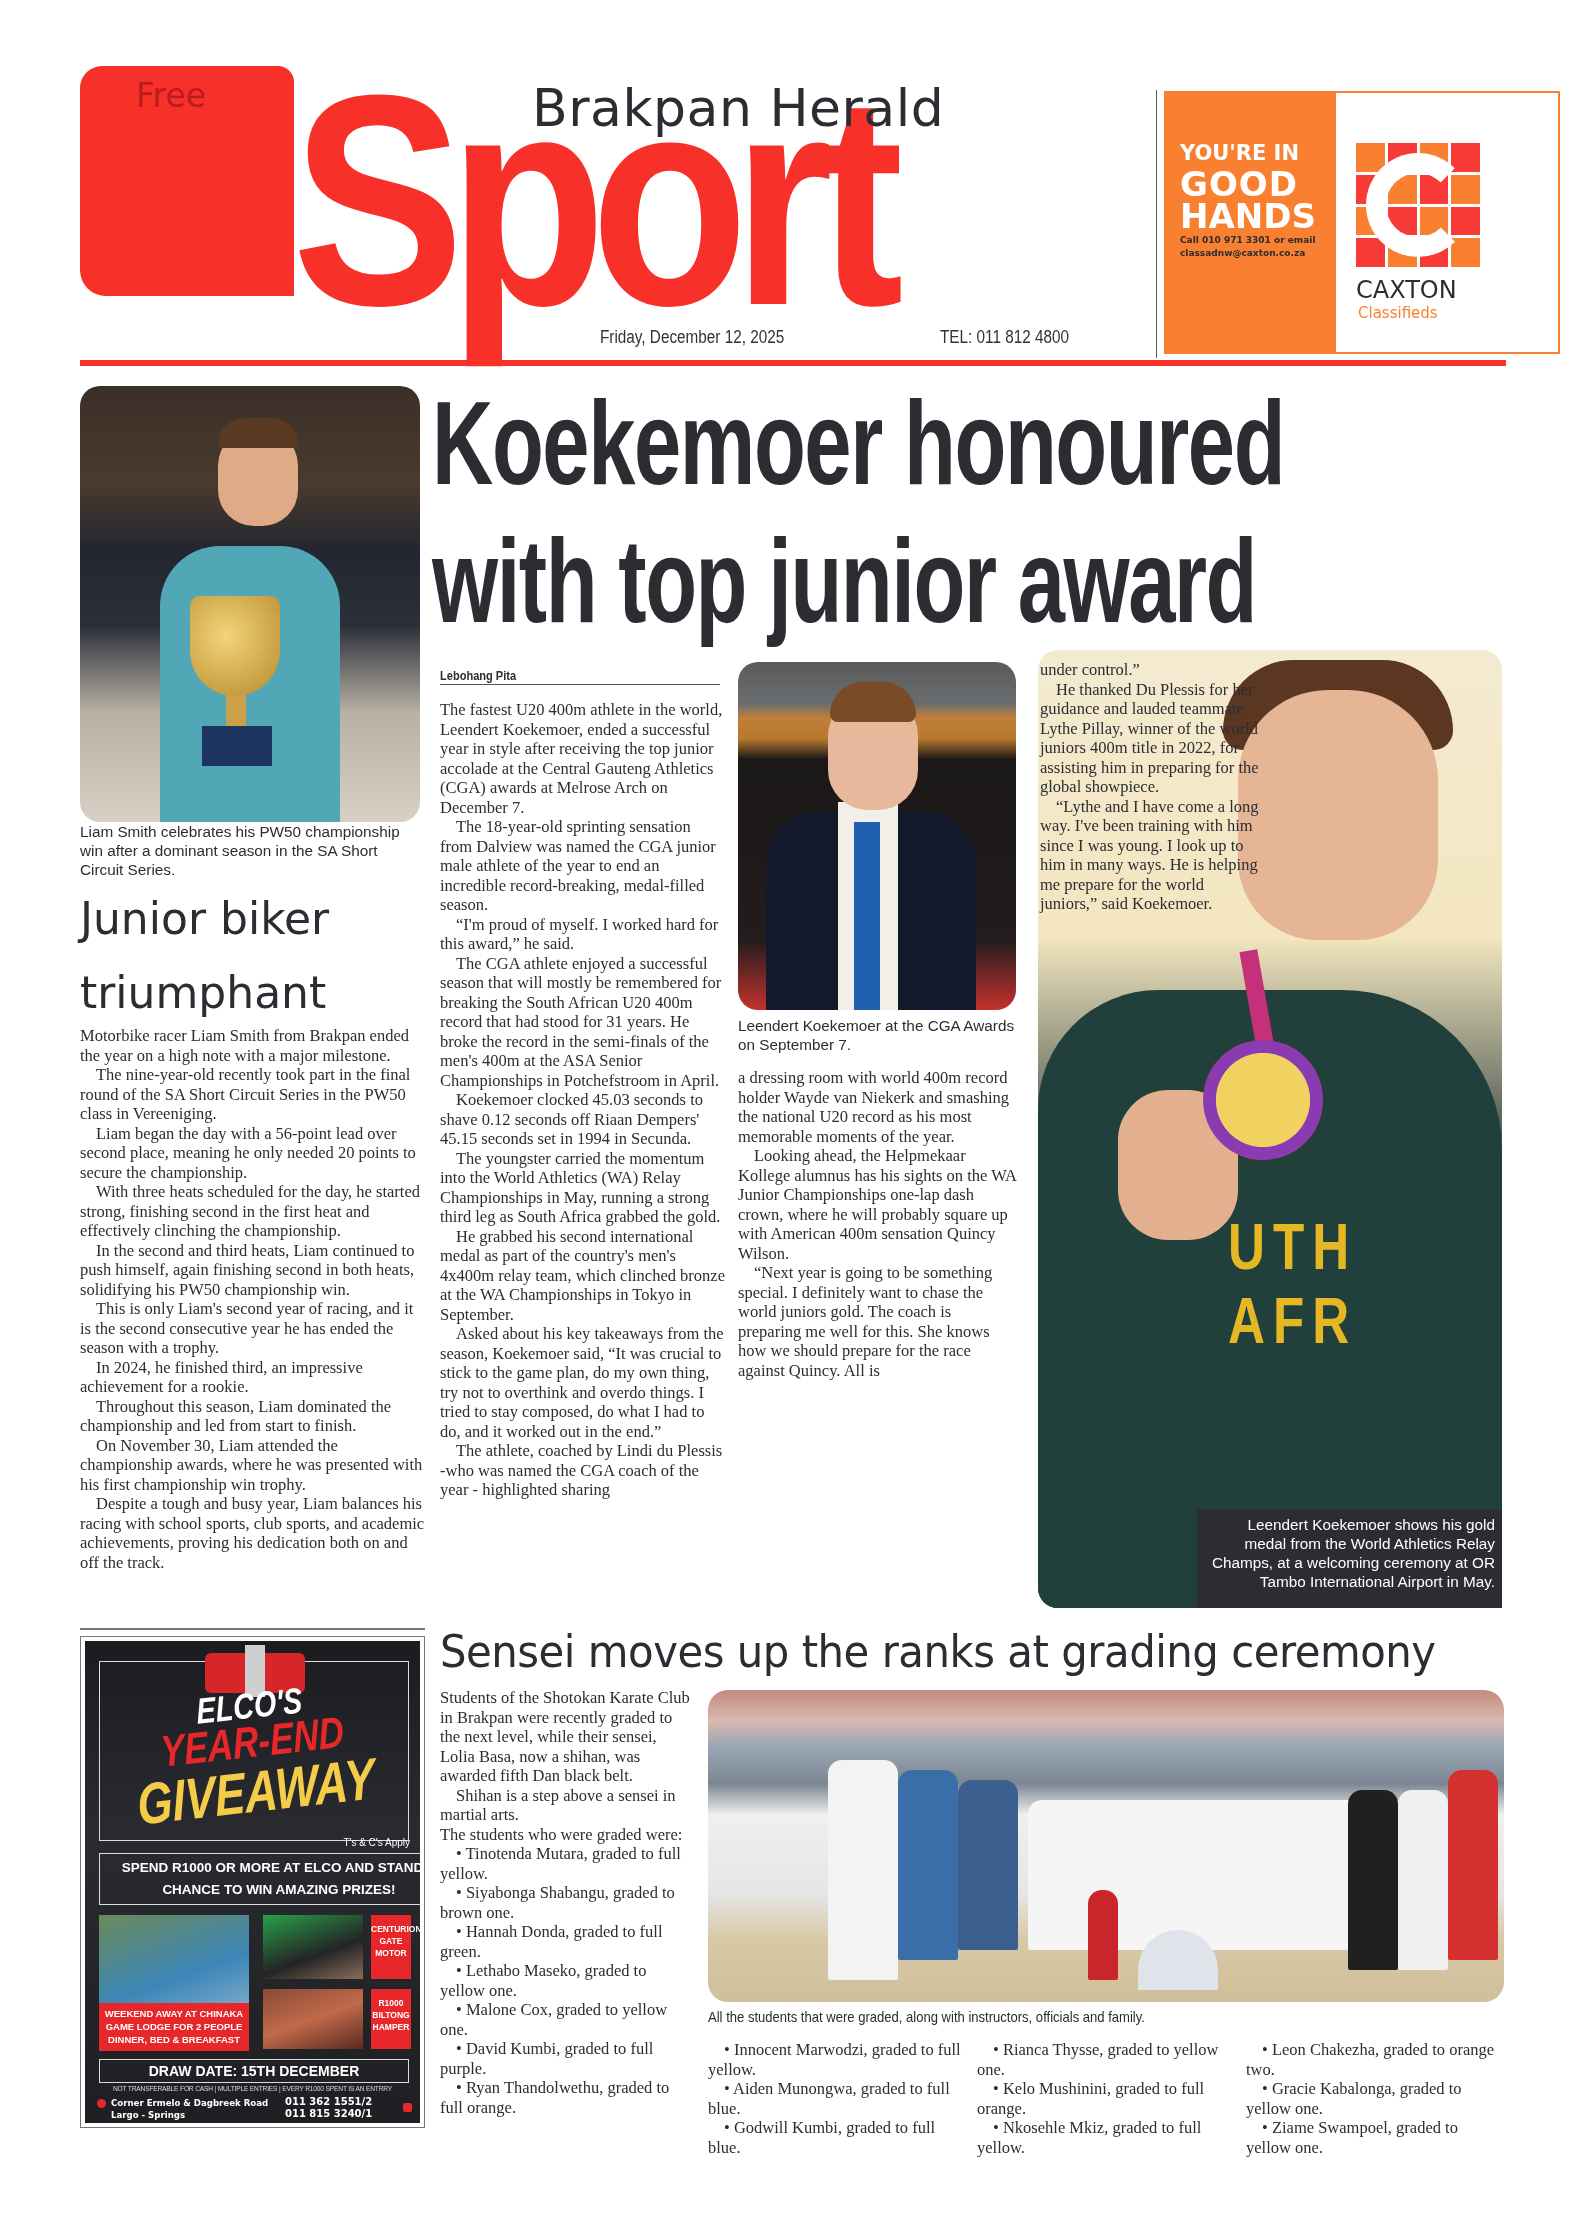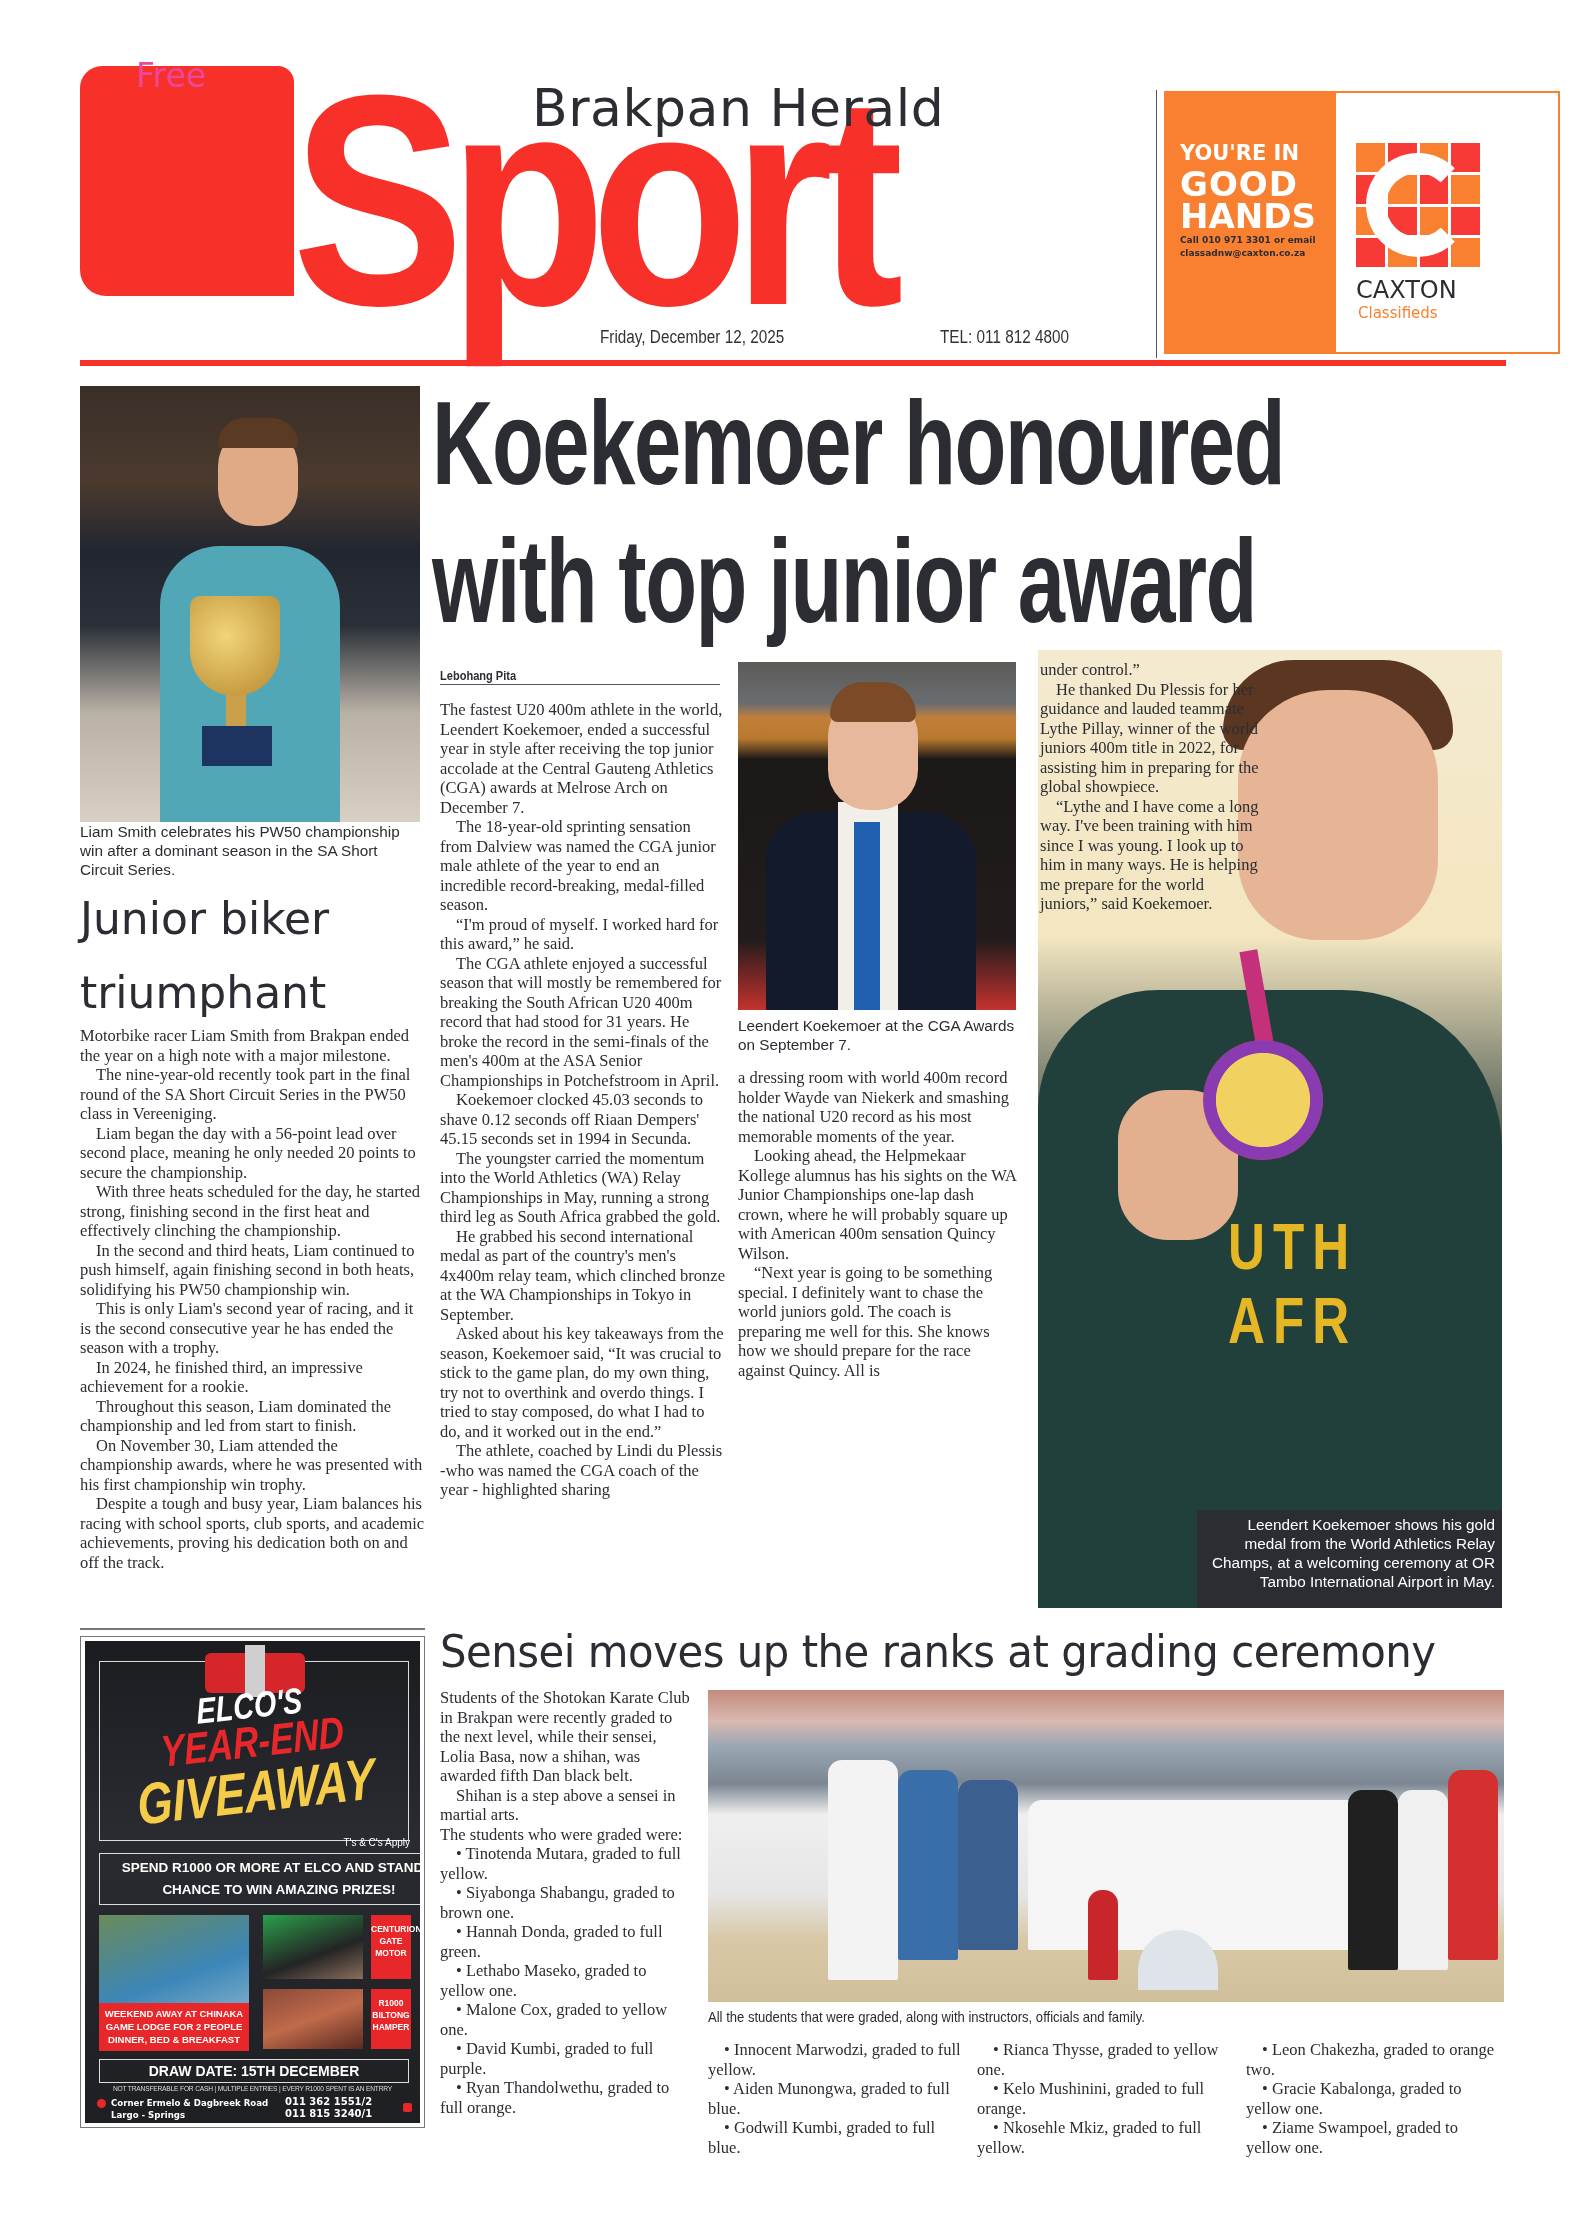--- a/index.html
+++ b/index.html
@@ -2,21 +2,21 @@
 <html><head>
 <meta charset="utf-8">
 <style>
   * { box-sizing: border-box; margin: 0; padding: 0; }
   html, body { width: 1572px; height: 2224px; background: #ffffff; overflow: hidden; }
   body { position: relative; font-family: "Liberation Serif", serif; color: #2b2d33; }
   .abs { position: absolute; }
 
   
   .free-block { left: 80px; top: 66px; width: 214px; height: 230px; background: #f8302a; border-radius: 22px 16px 0 26px; }
-  .free-label { left: 136px; top: 56px; color: #ec4899; font-family: "DejaVu Sans", sans-serif; font-size: 33px; }
+  .free-label { left: 136px; top: 76px; color: #b91c1c; font-family: "DejaVu Sans", sans-serif; font-size: 33px; }
   .sport-word { left: 292px; top: 50px; color: #f8302a; font-family: "Liberation Sans", sans-serif; font-weight: 700; font-size: 300px; line-height: 1; letter-spacing: -18px; transform: scaleX(0.86); transform-origin: left top; height: 300px; }
   .paper-name { left: 532px; top: 78px; font-family: "DejaVu Sans", sans-serif; font-size: 52px; color: #2b2d33; letter-spacing: 0.5px; }
   .issue-date { left: 600px; top: 327px; font-family: "Liberation Sans", sans-serif; font-size: 18px; color: #333; transform: scaleX(0.85); transform-origin: left top; }
   .issue-tel { left: 940px; top: 327px; font-family: "Liberation Sans", sans-serif; font-size: 18px; color: #333; transform: scaleX(0.85); transform-origin: left top; }
   .mast-vline { left: 1156px; top: 90px; width: 1px; height: 268px; background: #555; }
   .red-rule { left: 80px; top: 360px; width: 1426px; height: 6px; background: #f8302a; }
 
   
   .caxton-ad { left: 1164px; top: 91px; width: 396px; height: 263px; border: 2px solid #f98030; background: #fff; }
   .caxton-left { position: absolute; left: 0; top: 0; width: 170px; height: 100%; background: #f98030; }
@@ -26,21 +26,21 @@
   .cax-l3 { top: 106px; font-size: 34px; }
   .cax-small { position: absolute; left: 14px; font-family: "DejaVu Sans", sans-serif; font-size: 9px; font-weight: 700; color: #2b2d33; }
   .cax-grid { position: absolute; left: 190px; top: 50px; width: 124px; width: 124px; height: 124px; display: grid; grid-template-columns: repeat(4, 1fr); grid-template-rows: repeat(4, 1fr); gap: 3px; }
   .cax-grid div { background: #f98030; }
   .cax-grid div.r { background: #f73a36; }
   .cax-c { position: absolute; left: 200px; top: 60px; width: 104px; height: 104px; border: 20px solid #fff; border-right-color: transparent; border-radius: 50%; }
   .cax-name { position: absolute; left: 190px; top: 183px; font-family: "DejaVu Sans", sans-serif; font-size: 24px; color: #2b2d33; }
   .cax-sub { position: absolute; left: 192px; top: 211px; font-family: "DejaVu Sans", sans-serif; font-size: 15px; color: #f98030; }
 
   
-  .photo { overflow: hidden; }
+  .photo { overflow: hidden; border-radius: 20px; }
   .photo-liam { left: 80px; top: 386px; width: 340px; height: 436px; background: linear-gradient(180deg, #3a2f28 0%, #4b3a2e 22%, #222630 38%, #2b3038 55%, #b9b1a6 75%, #d8d0c4 100%); }
   .liam-body { position: absolute; left: 80px; top: 160px; width: 180px; height: 276px; background: #52a7b6; border-radius: 60px 60px 0 0; }
   .liam-head { position: absolute; left: 138px; top: 40px; width: 80px; height: 100px; background: #e0aa86; border-radius: 40px 40px 36px 36px; }
   .liam-hair { position: absolute; left: 138px; top: 32px; width: 80px; height: 30px; background: #5a3a22; border-radius: 40px 40px 6px 6px; }
   .trophy-cup { position: absolute; left: 110px; top: 210px; width: 90px; height: 100px; background: radial-gradient(circle at 40% 40%, #f2d47a, #b8892c); border-radius: 10px 10px 45px 45px; }
   .trophy-base { position: absolute; left: 122px; top: 340px; width: 70px; height: 40px; background: #1e3460; }
   .trophy-stem { position: absolute; left: 146px; top: 300px; width: 20px; height: 45px; background: #caa14a; }
   .caption { font-family: "Liberation Sans", sans-serif; font-size: 15.3px; line-height: 19px; color: #2b2d33; }
   .cap-liam { left: 80px; top: 822px; width: 345px; }
 

